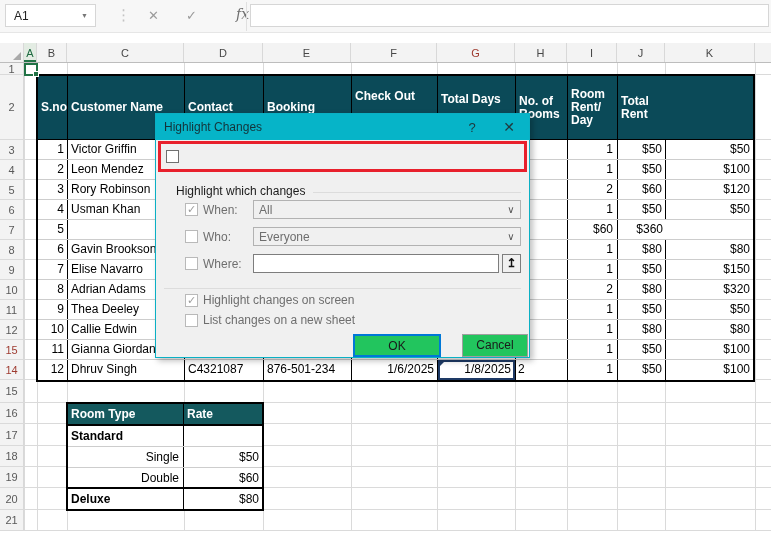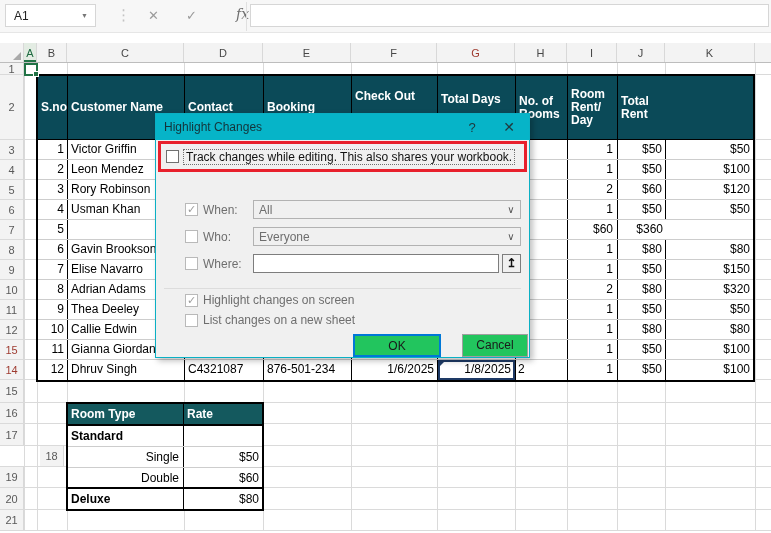--- a/index.html
+++ b/index.html
@@ -41,21 +41,21 @@
   
   .gridwrap { position:absolute; left:0; top:63px; width:771px; height:470px; }
   .vline { position:absolute; top:0; width:1px; height:468px; background:#dadada; }
   .grid-rows { position:absolute; left:0; top:0; width:771px; }
   .grid-row { width:100%; height:20px; border-bottom:1px solid #dadada; display:flex; }
   .grid-row:nth-of-type(1){ height:12px; }
   .grid-row:nth-of-type(2){ height:65px; }
   .grid-row:nth-of-type(15){ height:23px; }
   .grid-row:nth-of-type(16){ height:21px; }
   .grid-row:nth-of-type(17){ height:22px; }
-  .grid-row:nth-of-type(18){ height:21px;padding-left:40px; }
+  .grid-row:nth-of-type(18){ height:21px; }
   .grid-row:nth-of-type(19){ height:21px; }
   .grid-row:nth-of-type(20){ height:22px; }
   .grid-row:nth-of-type(21){ height:21px; }
   .rn { width:24px; height:100%; background:#f3f3f3; border-right:1px solid #d8d8d8; font-size:11px; color:#595959; display:flex; align-items:center; justify-content:center; overflow:hidden; }
   .grid-row:nth-of-type(13) .rn, .grid-row:nth-of-type(14) .rn { color:#9e3a2f; }
   .rowspace { flex:1; }
 
   
   .sel-a1 { position:absolute; left:24px; top:0; width:14px; height:13px; border:2px solid #217346; z-index:3; }
   .sel-a1::after { content:""; position:absolute; right:-3px; bottom:-3px; width:4px; height:4px; background:#217346; border:1px solid #fff; }
@@ -500,23 +500,26 @@
 
     <div class="dialog">
       <div class="dtitle">
         <span class="dtitle-text">Highlight Changes</span>
         <span class="dhelp">?</span>
         <span class="dclose">✕</span>
       </div>
 
       <div class="redbox">
         <span class="cb"></span>
-        <span class="track-label">Track changes while editing. This also shares your workbook.</span>
-      </div>
-
+      </div>
+
+      <div class="group">
+        <span class="group-label">Highlight which changes</span>
+        <span class="group-line"></span>
+      </div>
 
       <div class="fieldrow row-when">
         <span class="cb dis">
             <span class="mark">✓</span>
           </span>
         <span class="frow-label">When:</span>
         <div class="combo">
           <span class="combo-text">All</span>
           <span class="combo-btn">∨</span>
         </div>

